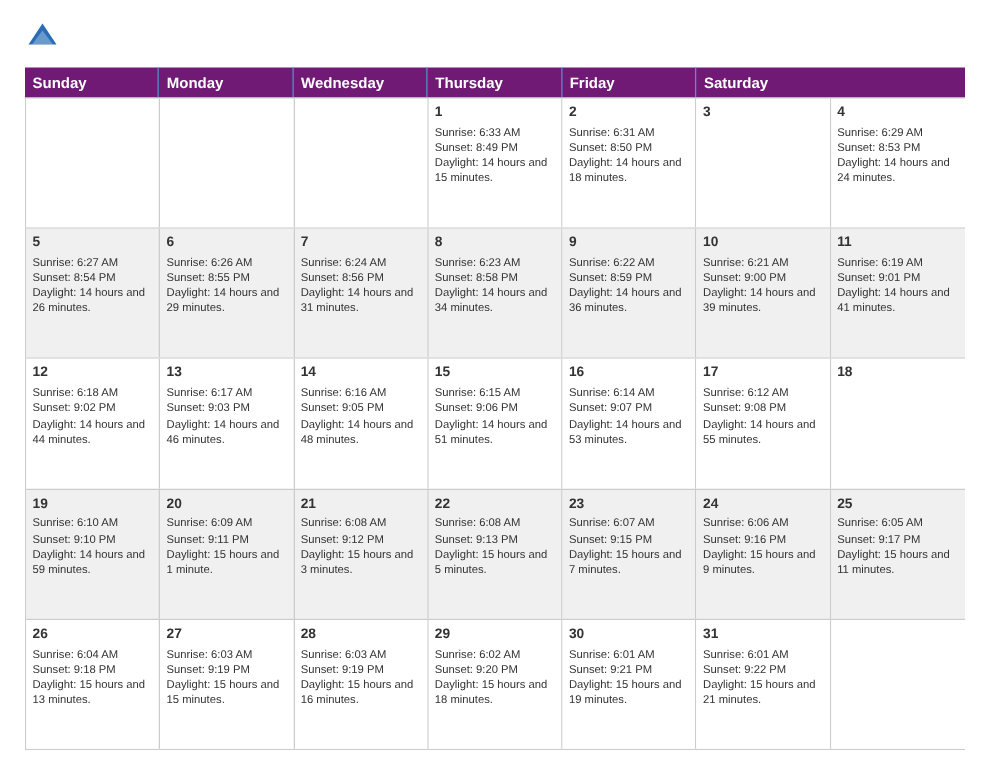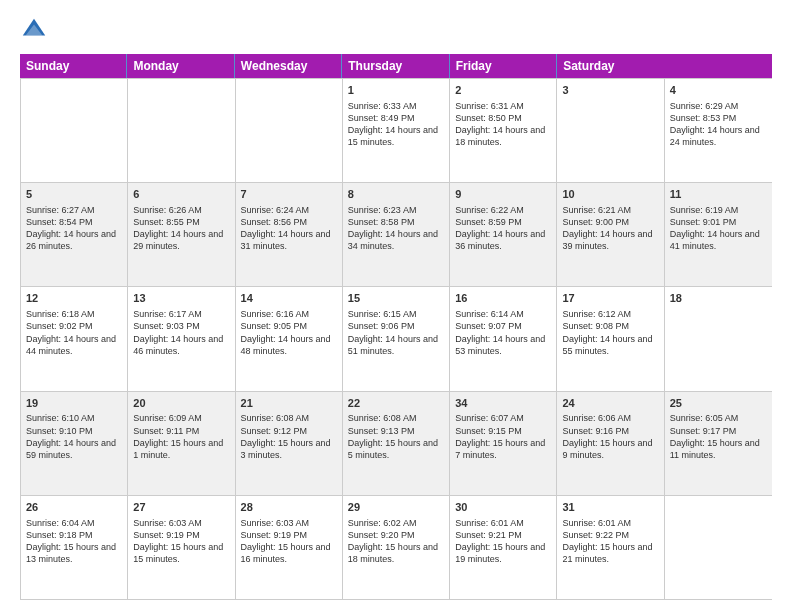--- a/index.html
+++ b/index.html
@@ -60,21 +60,21 @@
       color: #555;
     }
     .calendar {
       flex: 1;
       display: flex;
       flex-direction: column;
     }
     .cal-header {
       display: grid;
       grid-template-columns: repeat(7, 1fr);
-      background: #a21caf;
+      background: #701a75;
     }
     .cal-header-cell {
       color: #fff;
       font-size: 12px;
       font-weight: bold;
       padding: 5px 6px;
       text-align: left;
       border-right: 1px solid #5590cc;
     }
     .cal-header-cell:last-child { border-right: none; }
@@ -232,21 +232,21 @@
           </div>
           <div class="cal-cell shaded">
             <div class="day-num">21</div>
             <div class="cell-info">Sunrise: 6:08 AM<br>Sunset: 9:12 PM<br>Daylight: 15 hours and 3 minutes.</div>
           </div>
           <div class="cal-cell shaded">
             <div class="day-num">22</div>
             <div class="cell-info">Sunrise: 6:08 AM<br>Sunset: 9:13 PM<br>Daylight: 15 hours and 5 minutes.</div>
           </div>
           <div class="cal-cell shaded">
-            <div class="day-num">34</div>
+            <div class="day-num">23</div>
             <div class="cell-info">Sunrise: 6:07 AM<br>Sunset: 9:15 PM<br>Daylight: 15 hours and 7 minutes.</div>
           </div>
           <div class="cal-cell shaded">
             <div class="day-num">24</div>
             <div class="cell-info">Sunrise: 6:06 AM<br>Sunset: 9:16 PM<br>Daylight: 15 hours and 9 minutes.</div>
           </div>
           <div class="cal-cell shaded">
             <div class="day-num">25</div>
             <div class="cell-info">Sunrise: 6:05 AM<br>Sunset: 9:17 PM<br>Daylight: 15 hours and 11 minutes.</div>
           </div>

